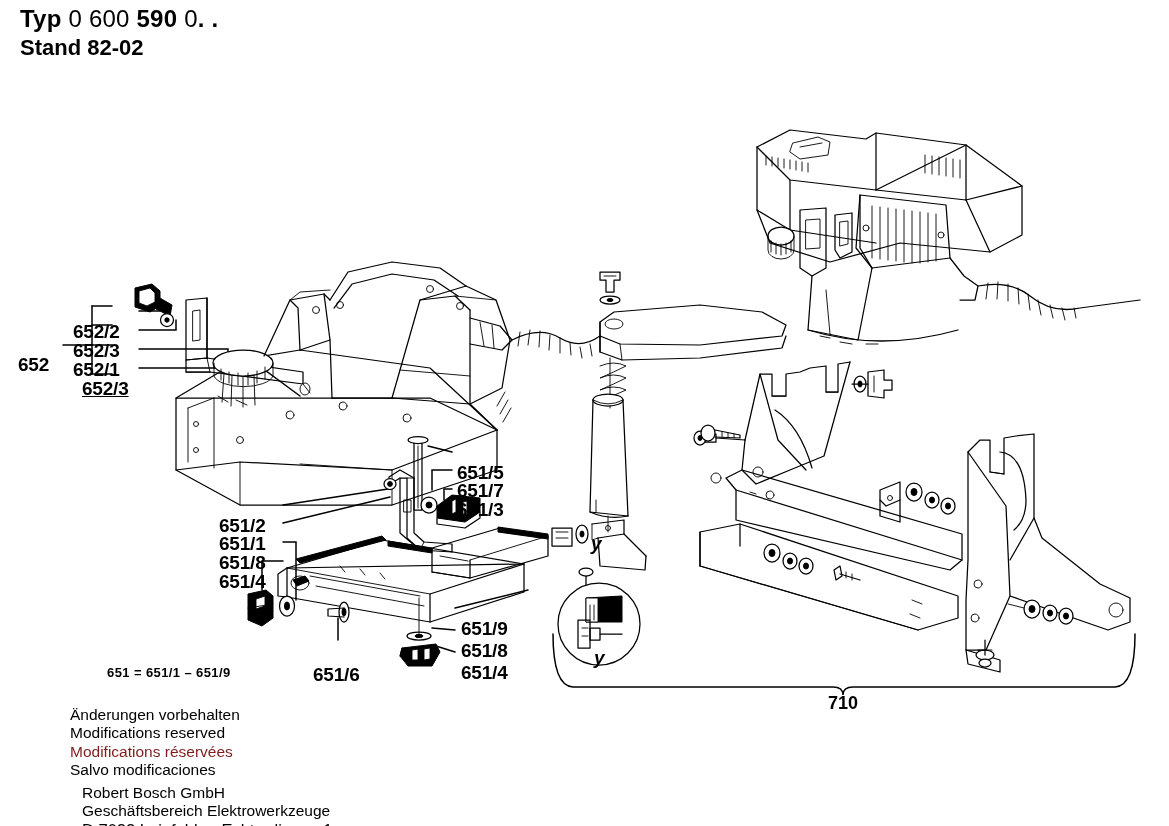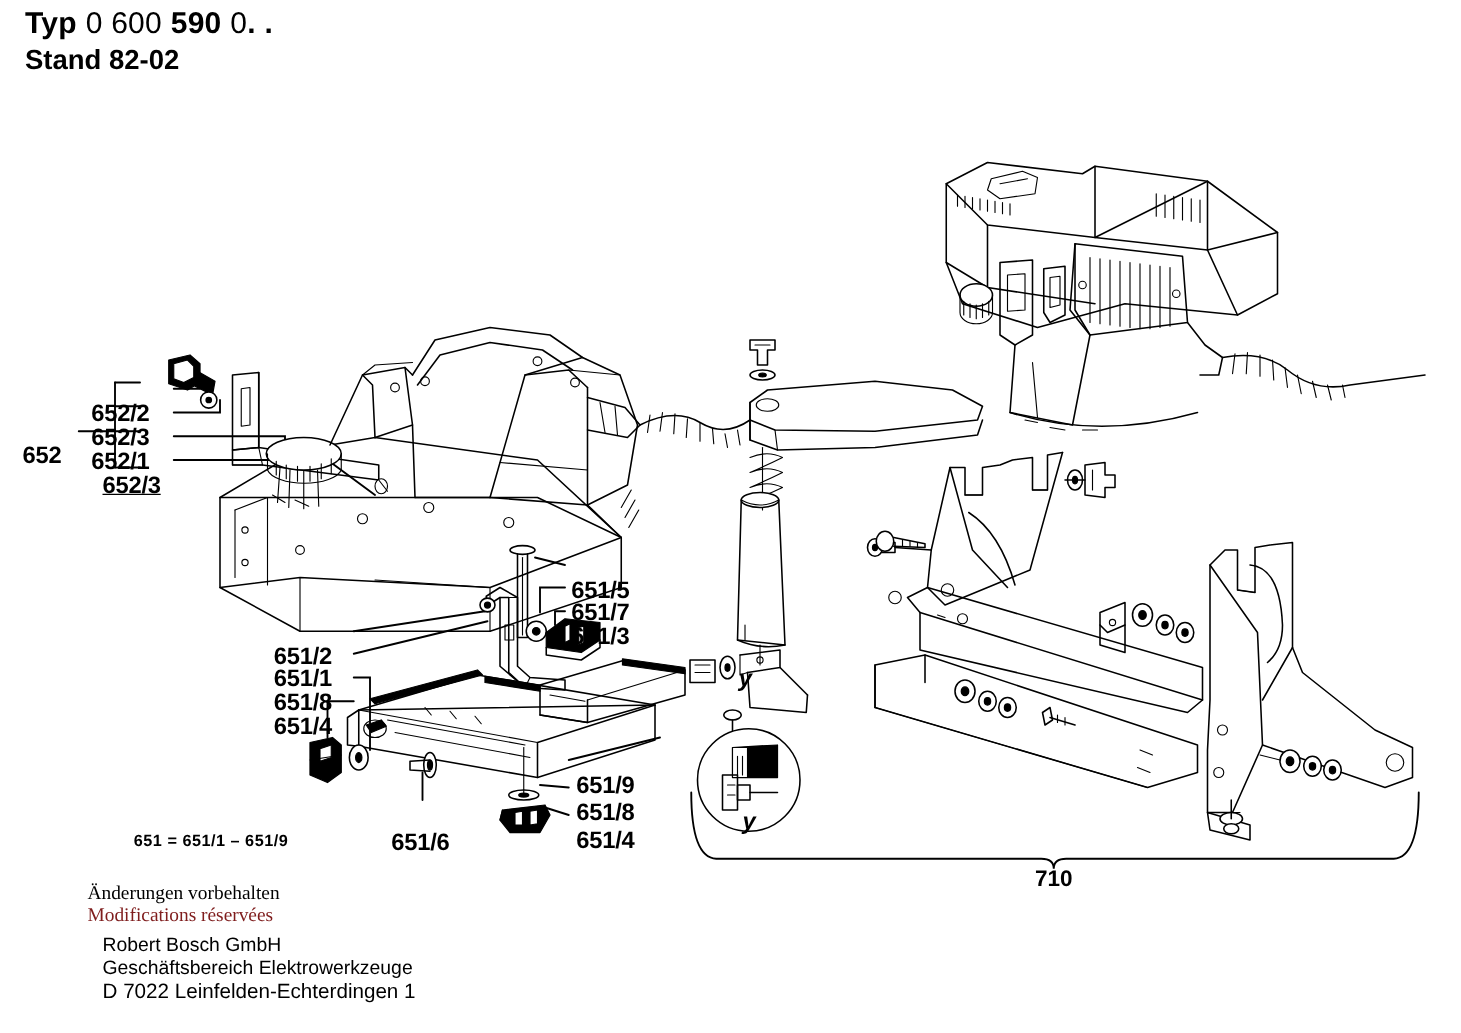--- a/index.html
+++ b/index.html
@@ -61,21 +61,20 @@
     line-height: 1;
   }
 
   
   #footer-block { left: 70px; top: 706px; }
   .foot-light {
     font-size: 15.5px;
     font-weight: normal;
     line-height: 1.18;
     white-space: nowrap;
-    font-family: Liberation Serif, serif;
   }
   .foot-faded { color: #7f1d1d; }
   .foot-bold {
     font-size: 15.5px;
     font-weight: normal;
     line-height: 1.18;
     white-space: nowrap;
     margin-left: 12px;
   }
   .foot-bold.last { font-size: 16.5px; }
@@ -497,20 +496,22 @@
 
   <div class="abs plabel legend" style="left:107px; top:646px;">651 = 651/1 – 651/9</div>
 
   <div class="abs ylabel" style="left:591px; top:534px;">y</div>
   <div class="abs ylabel" style="left:594px; top:648px;">y</div>
 
   <div class="abs brace-label" style="left:828px; top:694px;">710</div>
 
   <div class="abs" id="footer-block">
     <div class="foot-light">Änderungen vorbehalten</div>
+    <div class="foot-light">Modifications reserved</div>
     <div class="foot-light foot-faded">Modifications réservées</div>
+    <div class="foot-light">Salvo modificaciones</div>
     <div class="gap"></div>
     <div class="foot-bold">Robert Bosch GmbH</div>
     <div class="foot-bold">Geschäftsbereich Elektrowerkzeuge</div>
     <div class="foot-bold last">D 7022 Leinfelden-Echterdingen 1</div>
   </div>
 
 </div>
 
 </body></html>

